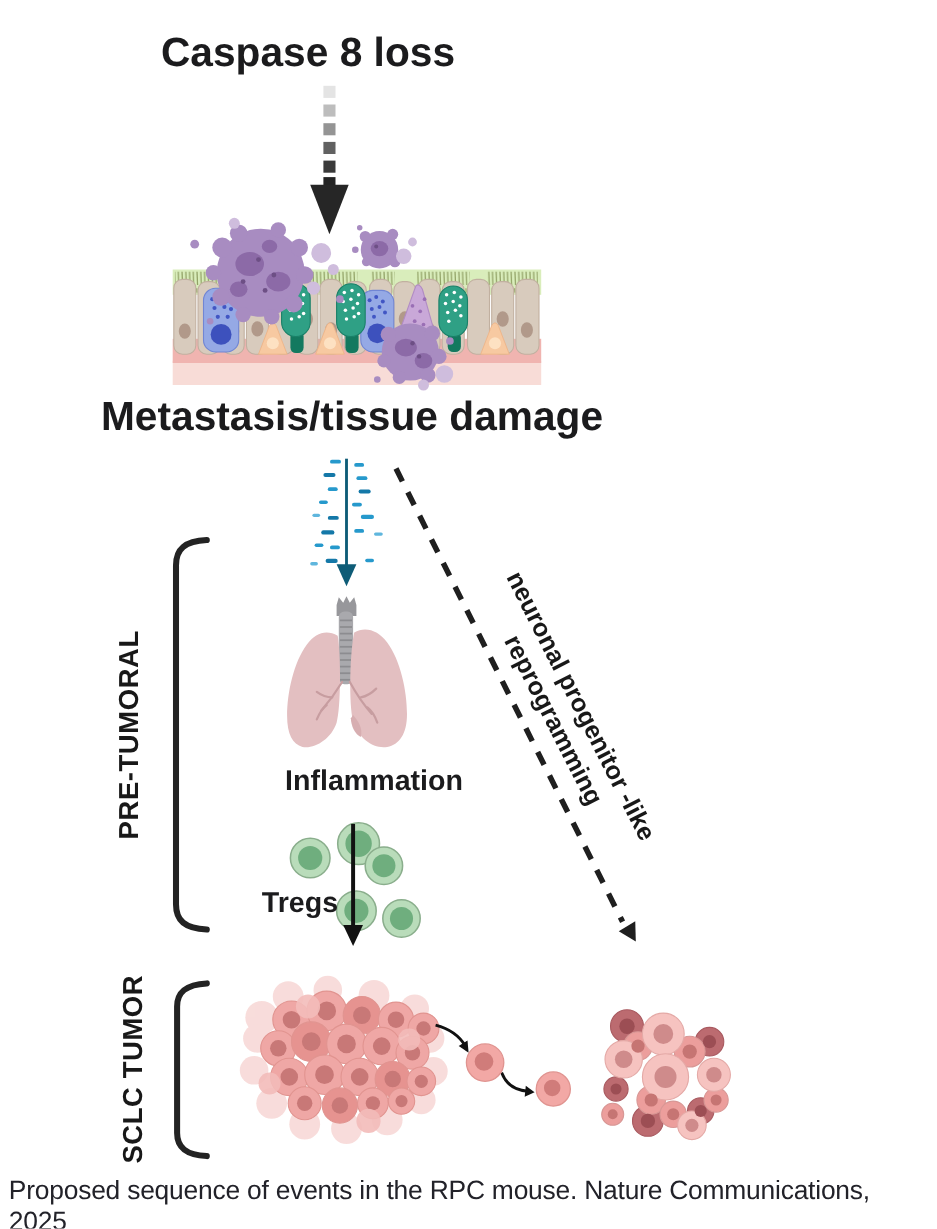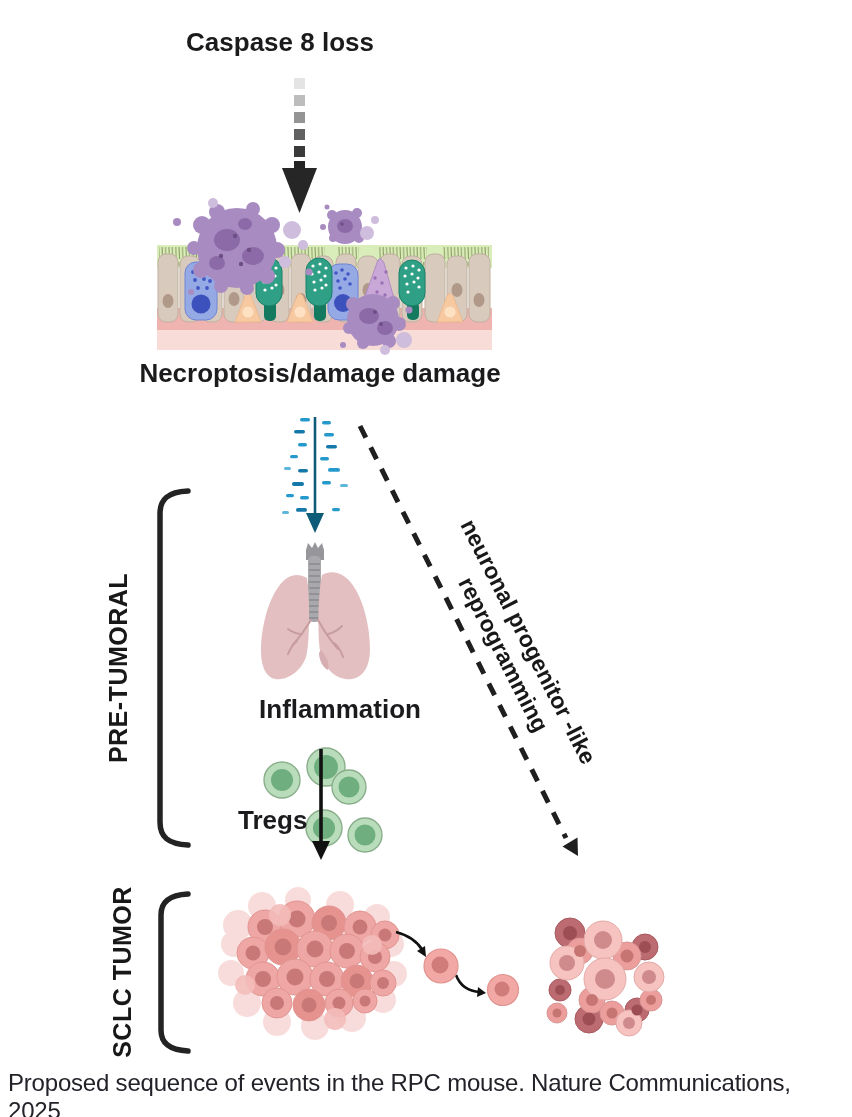--- a/index.html
+++ b/index.html
@@ -6,21 +6,21 @@
   #canvas{
     position:relative;width:852px;height:1117px;margin:0 auto;background:#ffffff;
     font-family:"Liberation Sans",sans-serif;overflow:hidden;
   }
   .abs{position:absolute;}
   .lbl{
     position:absolute;font-weight:700;color:#1b1b1d;white-space:nowrap;
     font-family:"Liberation Sans",sans-serif;
   }
   .lbl.center{transform:translateX(-50%);}
-  .t30{font-size:26px;}
+  .t30{font-size:37px;}
   .t26{font-size:26px;}
   .rot-left{
     position:absolute;font-weight:700;color:#181818;white-space:nowrap;font-size:25px;
     transform:translate(-50%,-50%) rotate(-90deg);letter-spacing:.5px;
   }
   .diag-label{
     position:absolute;left:516px;top:648px;font-weight:700;color:#181818;font-size:23px;
     text-align:center;line-height:1.22;white-space:nowrap;
     transform:translate(-50%,-50%) rotate(63deg);
   }
@@ -260,21 +260,21 @@
           <circle cx="218" cy="112" r="2"></circle>
           <circle cx="224" cy="124" r="2"></circle>
         </g>
       <g fill="#cfbddd">
           <circle cx="247" cy="140" r="8"></circle>
           <circle cx="228" cy="150" r="5"></circle>
         </g>
     </g>
   </svg>
 
-  <div class="lbl center t30" style="left:320px;top:358px;">Necroptosis/damage damage</div>
+  <div class="lbl center t30" style="left:320px;top:358px;">Metastasis/tissue damage</div>
 
   <svg class="abs" style="left:270px;top:412px;" width="92" height="126" viewBox="0 0 92 126" aria-hidden="true">
     <g fill="#2699cc">
       <rect x="30" y="6" width="10" height="3.4" rx="1.7"></rect>
       <rect x="52" y="9" width="9" height="3.4" rx="1.7"></rect>
       <rect x="24" y="18" width="11" height="3.6" rx="1.8" fill="#1478a8"></rect>
       <rect x="54" y="21" width="10" height="3.4" rx="1.7"></rect>
       <rect x="28" y="31" width="9" height="3.4" rx="1.7"></rect>
       <rect x="56" y="33" width="11" height="3.6" rx="1.8" fill="#1478a8"></rect>
       <rect x="20" y="43" width="8" height="3.2" rx="1.6"></rect>

